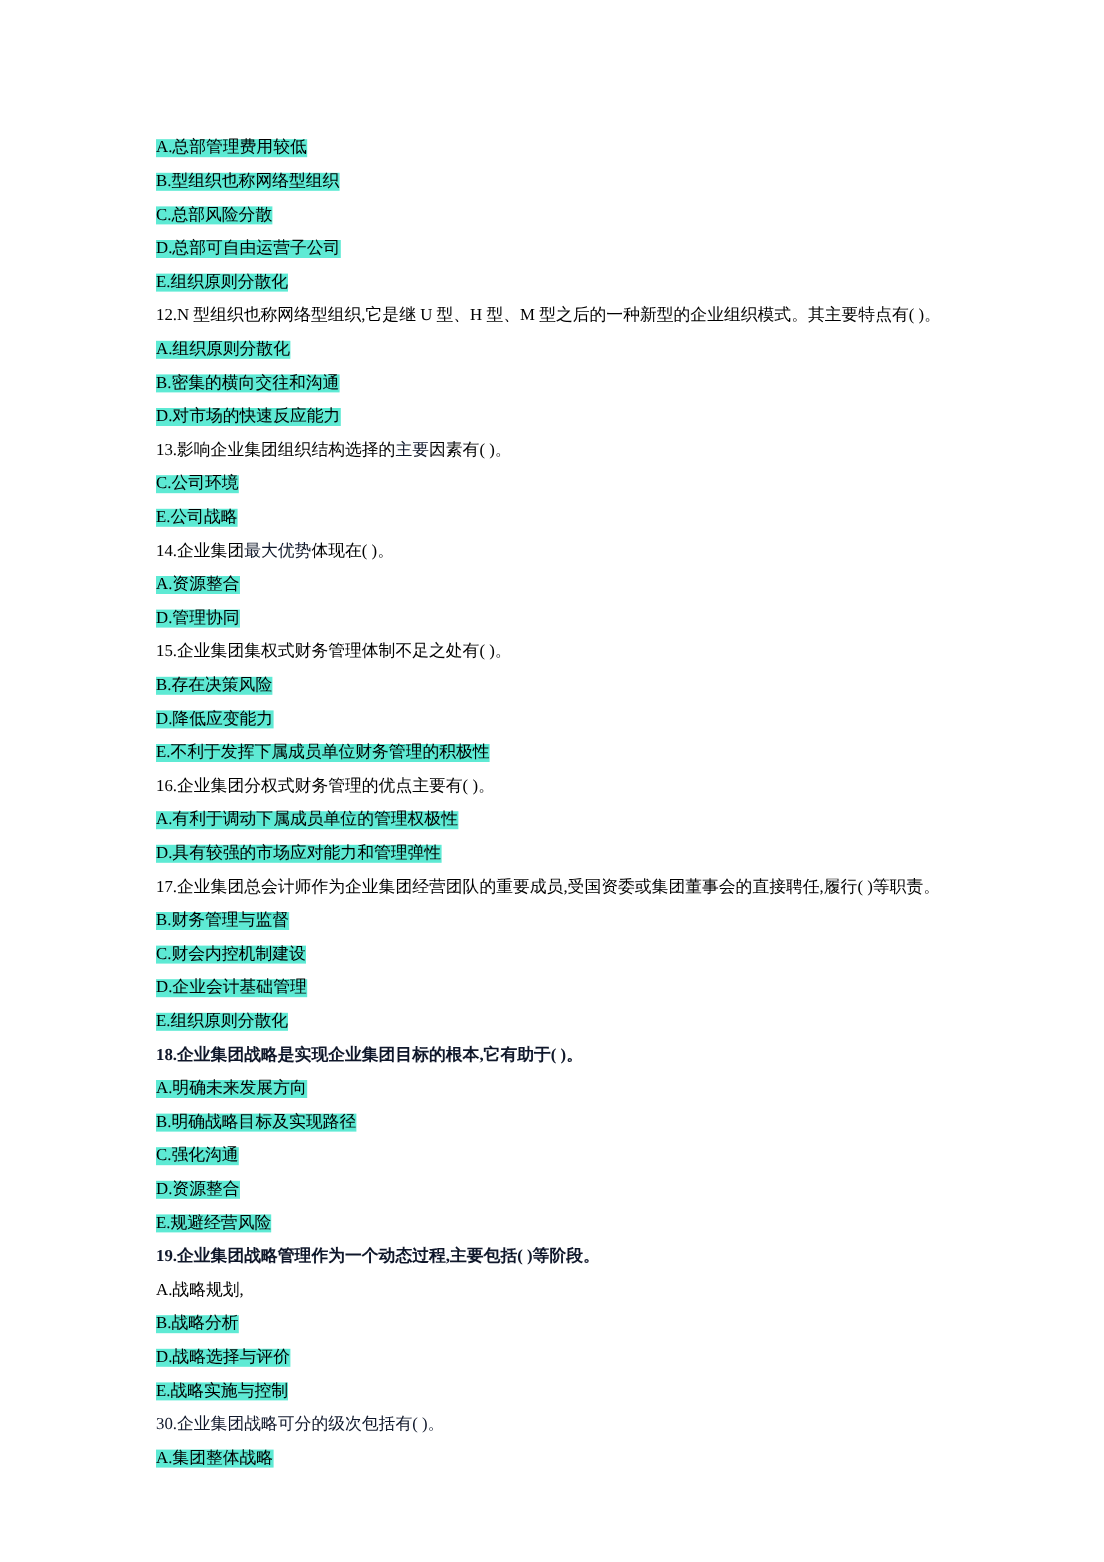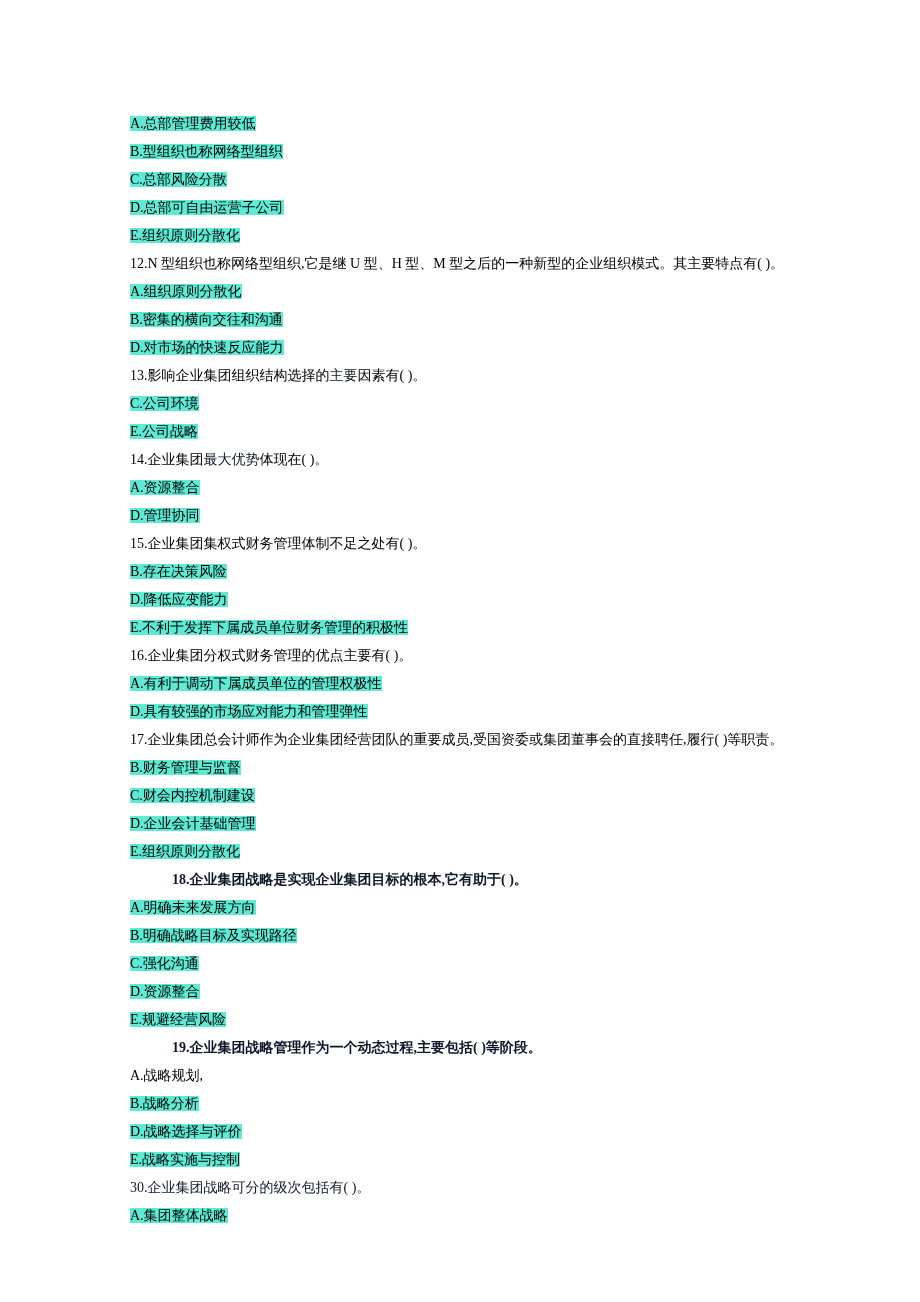--- a/index.html
+++ b/index.html
@@ -18,21 +18,20 @@
     }
     .hl {
       background-color: #5eead4;
       display: inline;
     }
     .red {
       color: #0f172a;
     }
     .bold {
       font-weight: bold;
-      margin-left: 42px;
     }
   </style>
 </head>
 <body>
 
 <div id="content">
     <div class="line"><span class="hl">A.总部管理费用较低</span></div>
     <div class="line"><span class="hl">B.型组织也称网络型组织</span></div>
     <div class="line"><span class="hl">C.总部风险分散</span></div>
     <div class="line"><span class="hl">D.总部可自由运营子公司</span></div>

